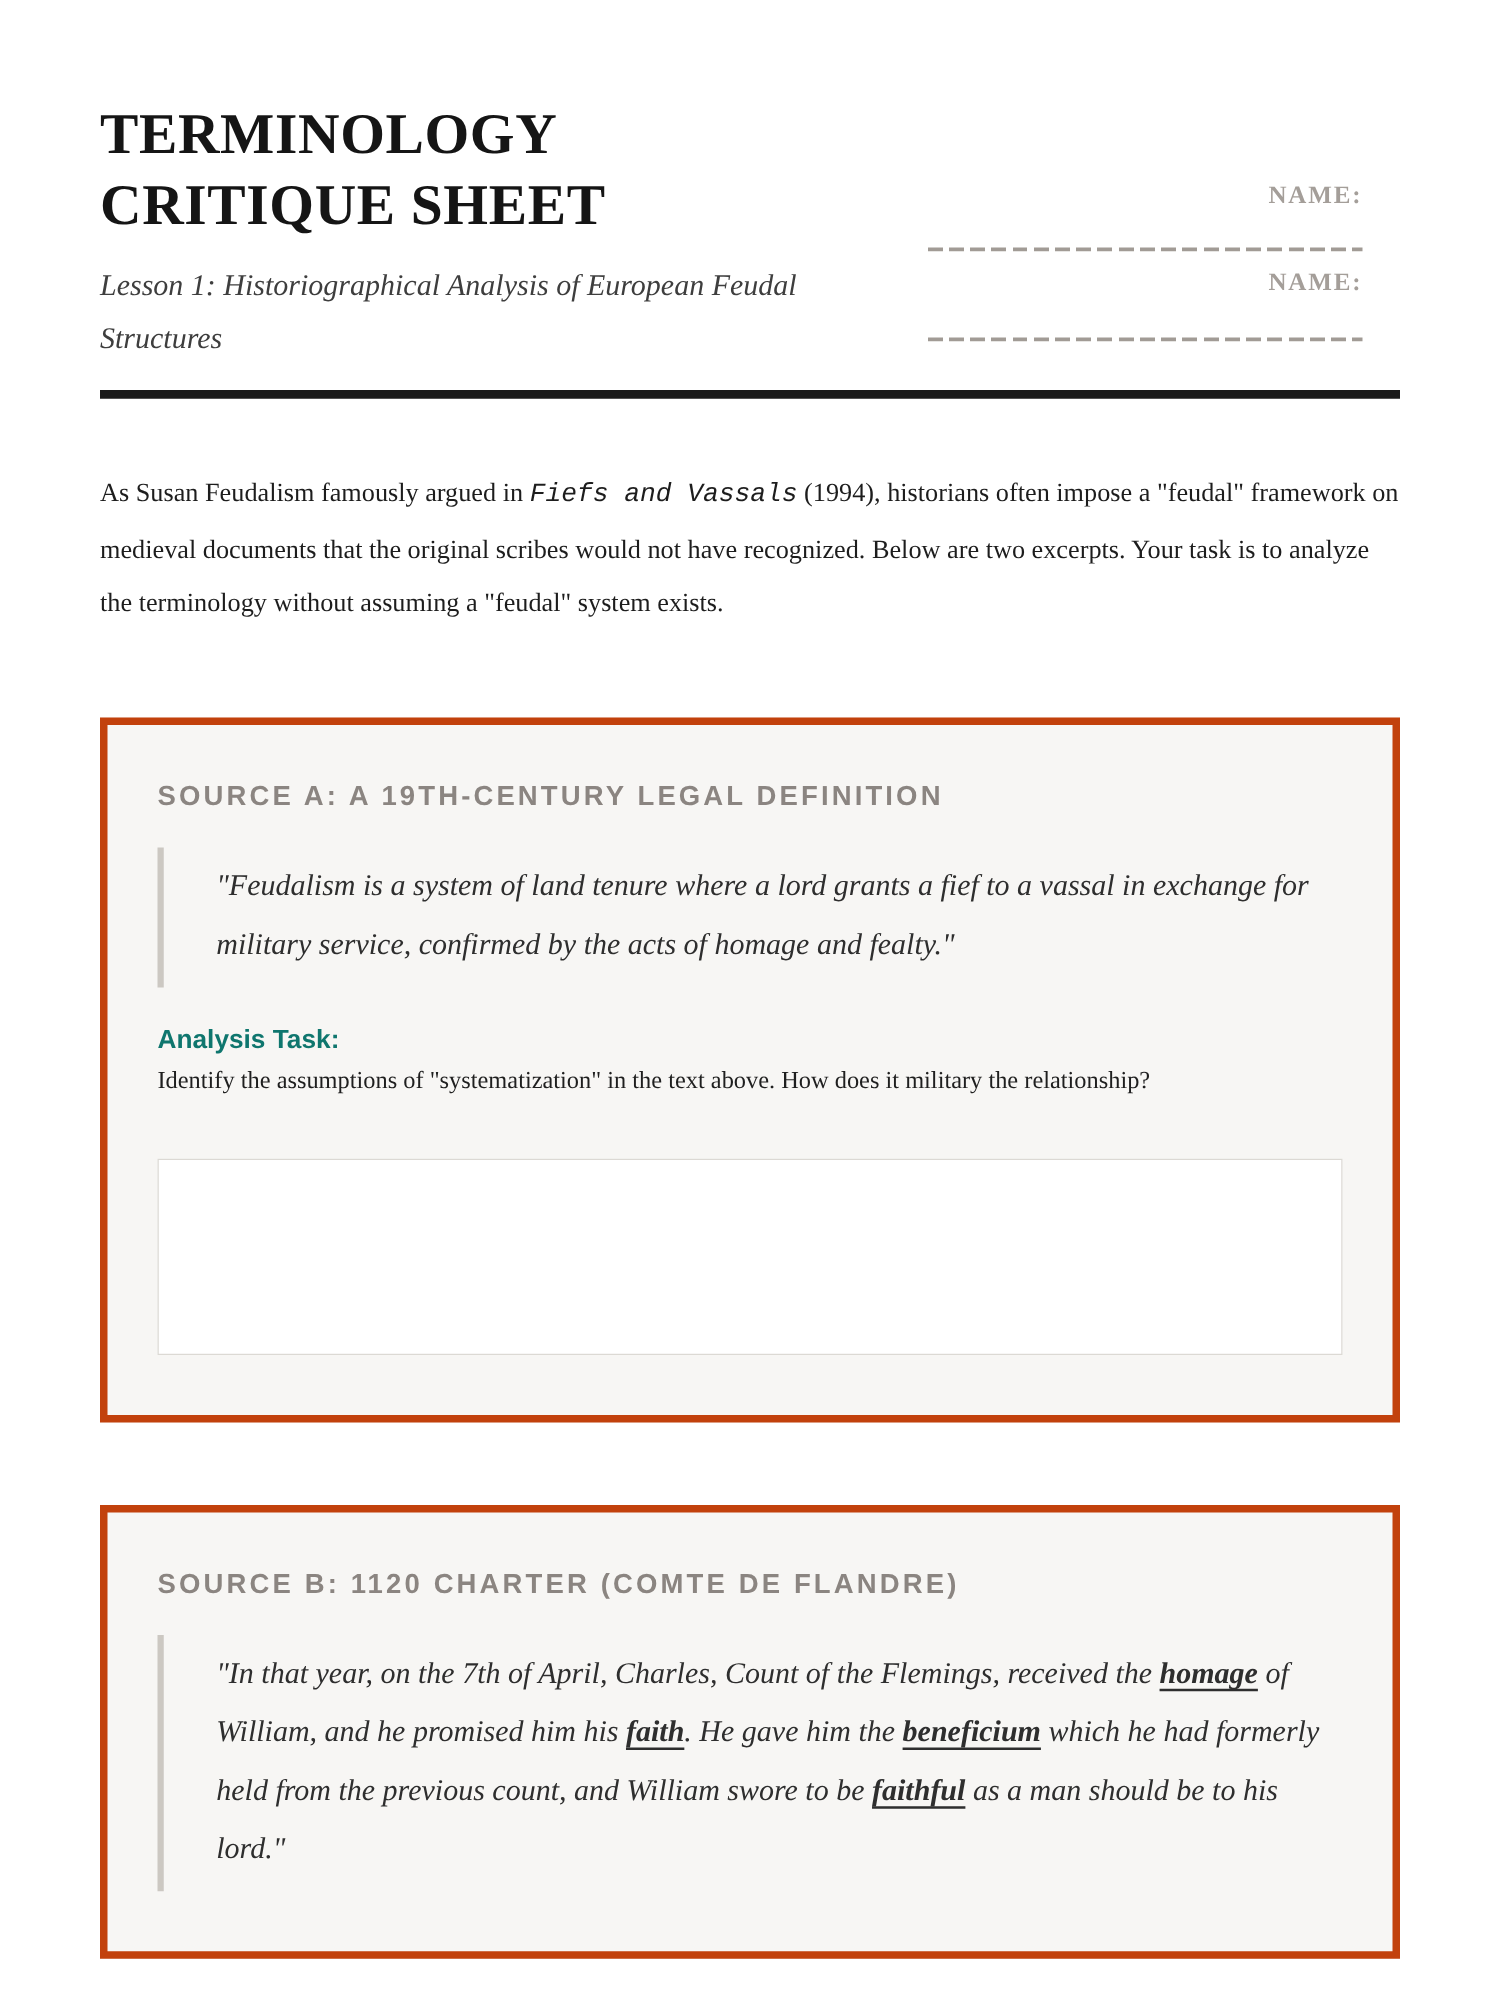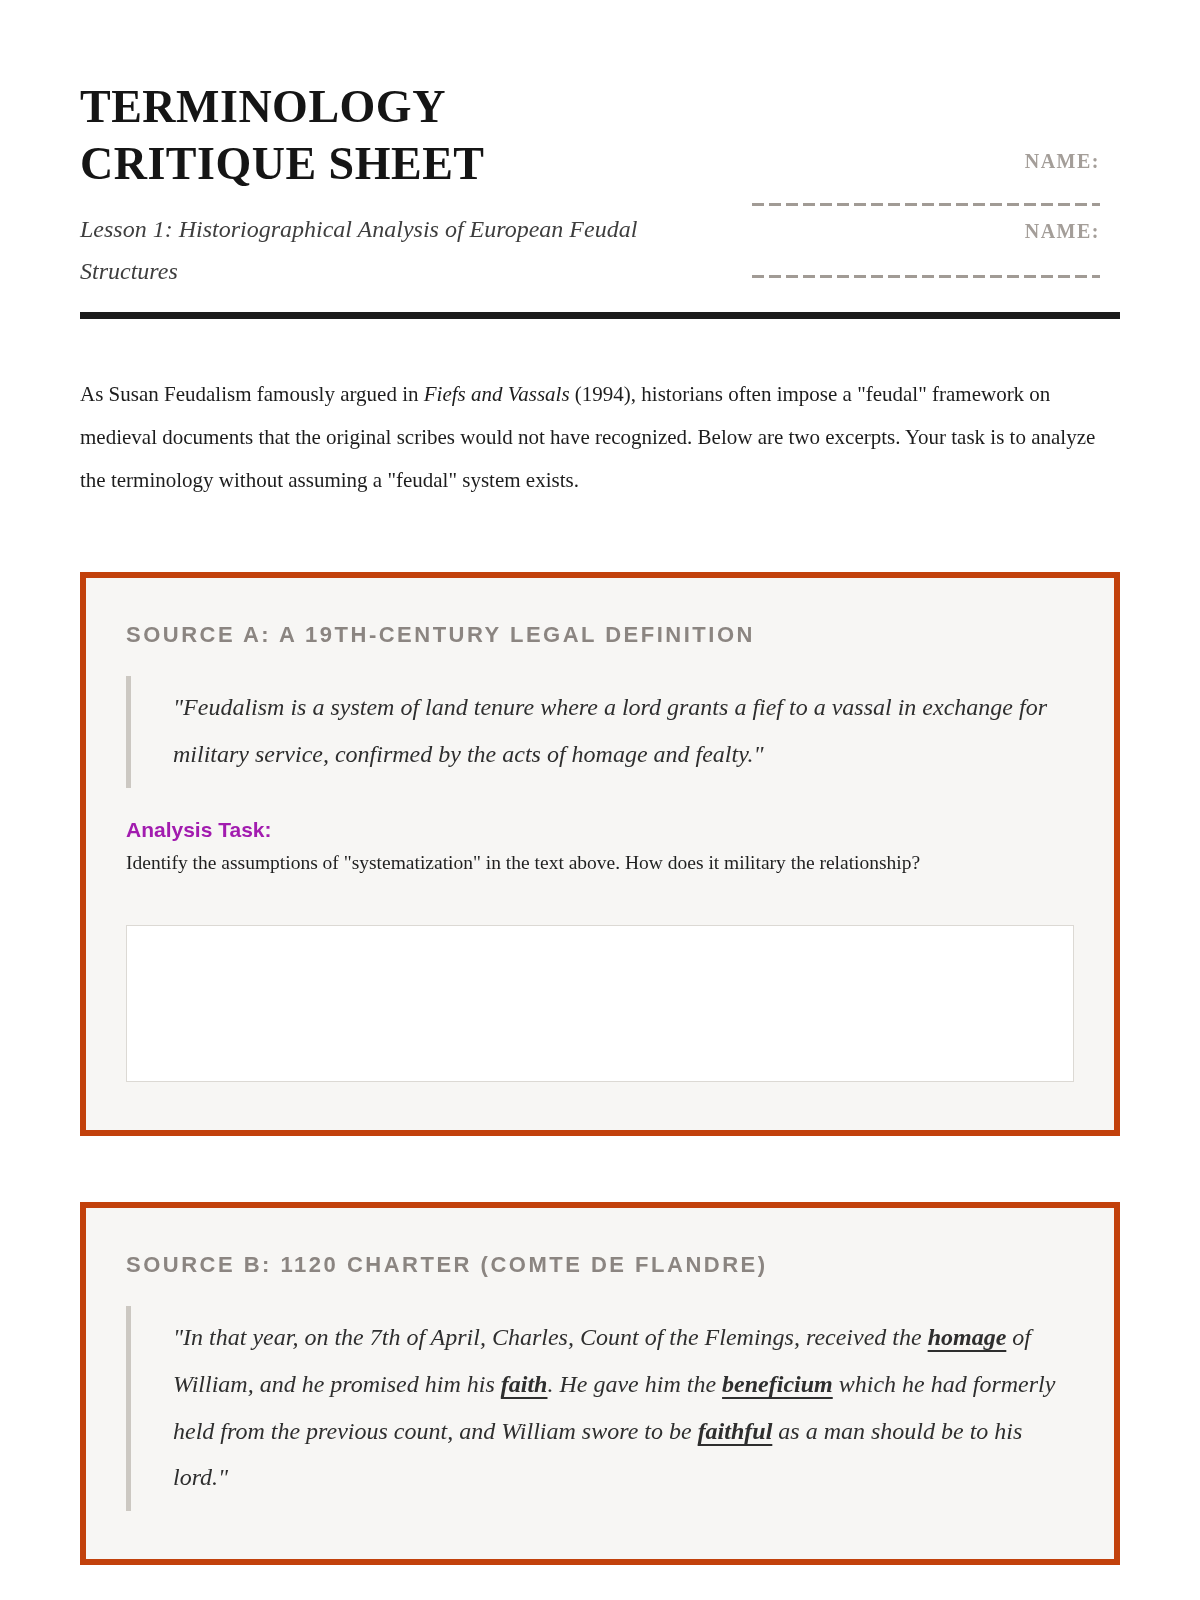--- a/index.html
+++ b/index.html
@@ -7,21 +7,21 @@
   body {
     width: 1200px;
     height: 1600px;
     overflow: hidden;
     font-family: "Liberation Serif", "DejaVu Serif", serif;
     color: #1d1d1d;
   }
   .page { padding: 78px 80px 0 80px; }
 
   
-  .header { display: flex; gap: 40px; align-items: flex-end; }
+  .header { display: flex; gap: 30px; align-items: center; }
   .header-left { flex: 1; max-width: 620px; }
   h1.doc-title {
     font-size: 46px;
     line-height: 1.24;
     font-weight: 700;
     letter-spacing: 0.5px;
     color: #151515;
     max-width: 560px;
     margin-bottom: 16px;
   }
@@ -58,21 +58,21 @@
   }
 
   
   .intro {
     margin-top: 54px;
     font-size: 21px;
     line-height: 2.05;
     color: #1d1d1d;
     max-width: 1040px;
   }
-  .intro .it, .it { font-style: italic; }
+  .intro .it, .it { font-style: italic; font-family: Liberation Mono, monospace; }
 
   
   .panel {
     background: #f7f6f4;
     border: 6px solid #c2410c;
     padding: 44px 40px 48px 40px;
   }
   .panel-a { margin-top: 70px; }
   .panel-b { margin-top: 66px; }
   .panel-heading {
@@ -95,21 +95,21 @@
     font-weight: 700;
     text-decoration: underline;
     text-decoration-thickness: 2px;
     text-underline-offset: 5px;
   }
   .task-label {
     margin-top: 30px;
     font-family: "Liberation Sans", "DejaVu Sans", sans-serif;
     font-size: 21px;
     font-weight: 700;
-    color: #a21caf;
+    color: #0f766e;
   }
   .task-text {
     margin-top: 6px;
     font-size: 19.5px;
     line-height: 1.5;
     color: #1f1f1f;
   }
   textarea.answer-box {
     display: block;
     margin-top: 48px;

